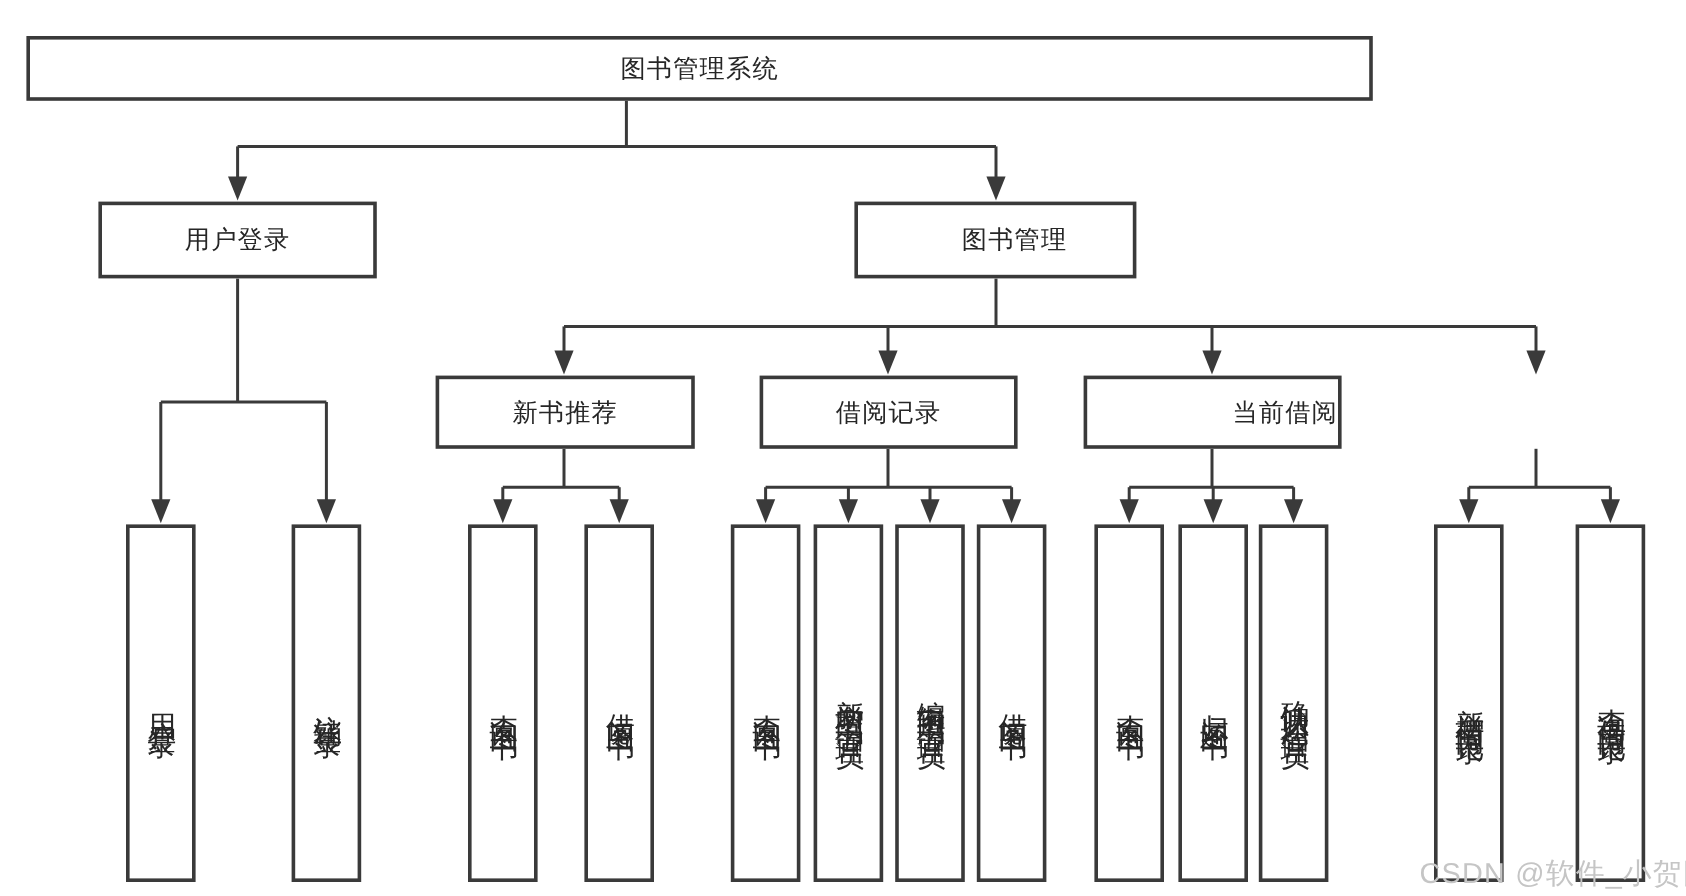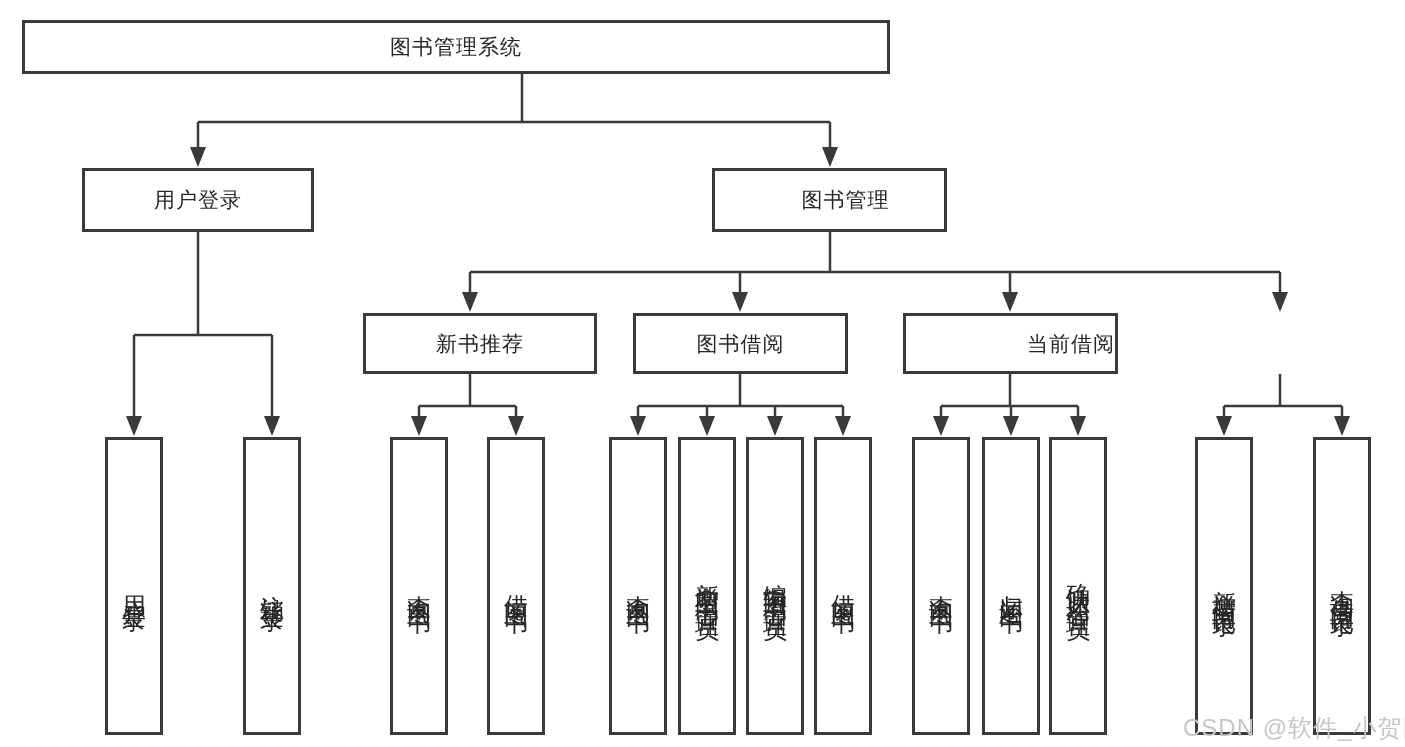--- a/index.html
+++ b/index.html
@@ -107,36 +107,36 @@
       <g>
         <line x1="1280" y1="374" x2="1280" y2="406" class="cline"></line>
         <line x1="1224" y1="406" x2="1342" y2="406" class="cline"></line>
         <line x1="1224" y1="406" x2="1224" y2="419" class="cline"></line>
         <polygon points="1216,416 1232,416 1224,436" class="carrow"></polygon>
         <line x1="1342" y1="406" x2="1342" y2="419" class="cline"></line>
         <polygon points="1334,416 1350,416 1342,436" class="carrow"></polygon>
       </g>
     </svg>
 
-  <div class="hbox" style="left:22px;top:20px;width:868px;height:54px;">
+  <div class="hbox" style="left:22px;top:30px;width:1122px;height:54px;">
     <span>图书管理系统</span>
   </div>
 
   <div class="hbox" style="left:82px;top:168px;width:232px;height:64px;">
     <span>用户登录</span>
   </div>
   <div class="hbox" style="left:712px;top:168px;width:235px;height:64px;padding-left:32px;">
     <span>图书管理</span>
   </div>
 
-  <div class="hbox" style="left:363px;top:313px;width:234px;height:61px;">
+  <div class="hbox" style="left:363px;top:313px;width:216px;height:61px;">
     <span>新书推荐</span>
   </div>
   <div class="hbox" style="left:633px;top:313px;width:215px;height:61px;">
-    <span>图书借阅</span>
+    <span>借阅记录</span>
   </div>
   <div class="hbox" style="left:903px;top:313px;width:215px;height:61px;justify-content:flex-end;">
     <span>当前借阅</span>
   </div>
 
   <div class="vbox" style="left:105px;">
     <span class="vtext">用户登录</span>
   </div>
   <div class="vbox" style="left:243px;">
     <span class="vtext">注销登录</span>

